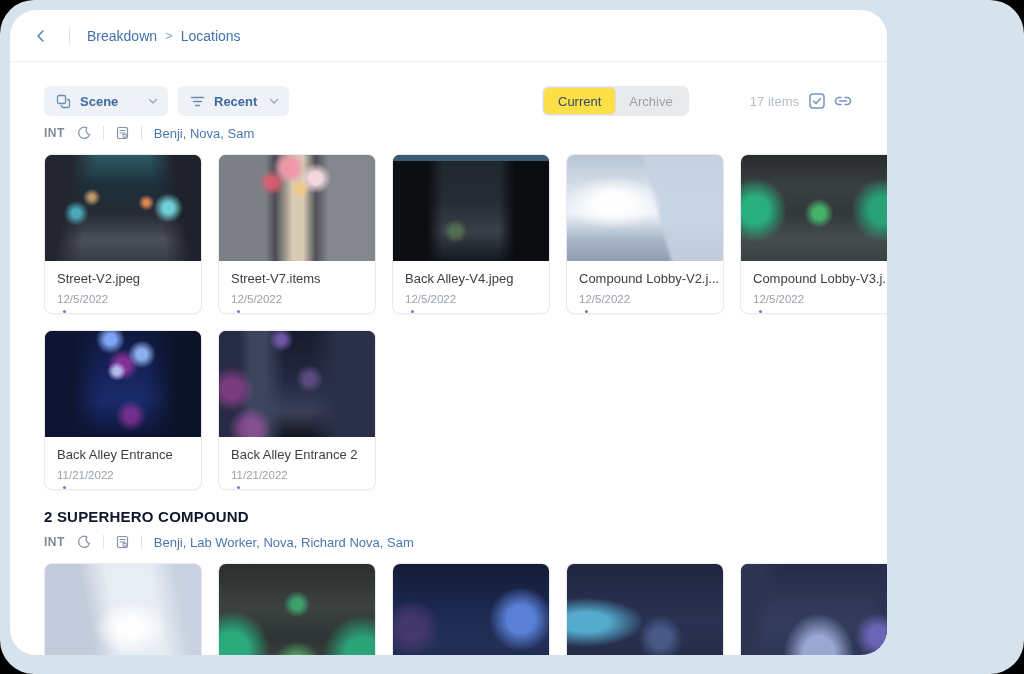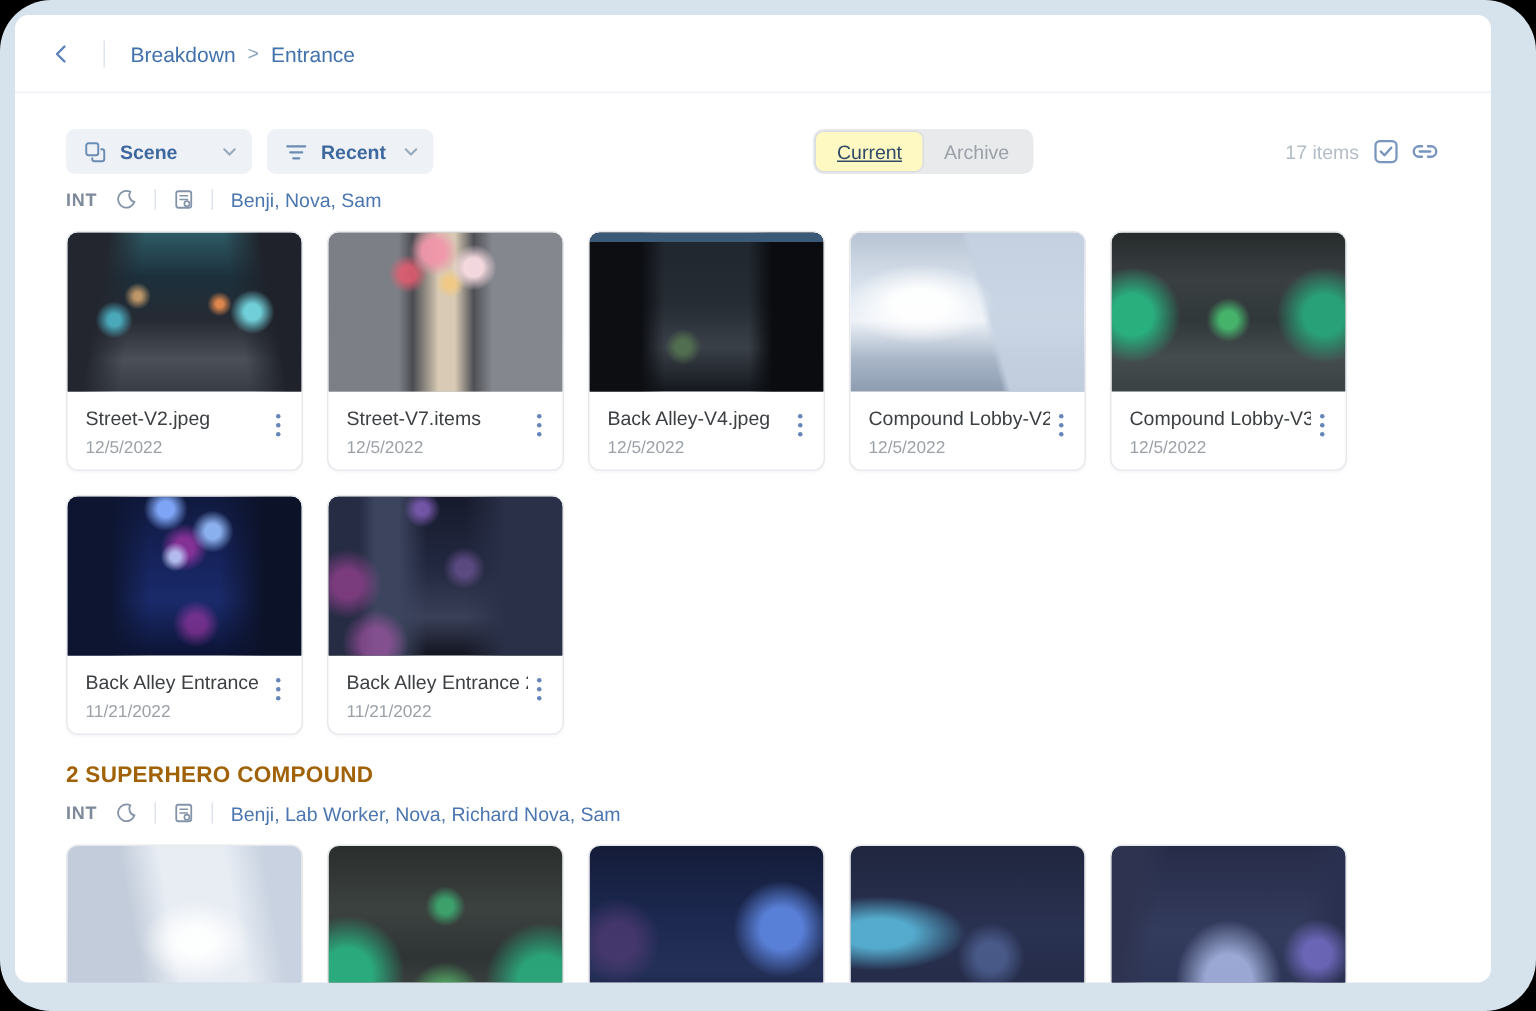--- a/index.html
+++ b/index.html
@@ -1,21 +1,21 @@
 <!DOCTYPE html>
 <html><head>
 <meta charset="utf-8">
 <style>
   * { margin:0; padding:0; box-sizing:border-box; }
   html,body { width:1024px; height:674px; background:#000; overflow:hidden;
               font-family:"Liberation Sans", sans-serif; }
   .frame { position:absolute; top:0; left:0; width:1024px; height:674px;
            background:#d6e2ec; border-radius:34px; overflow:hidden; }
-  .panel { position:absolute; left:10px; top:10px; width:984px; height:645px;
-           background:#fff; border-radius:9px; overflow:hidden; }
+  .panel { position:absolute; left:10px; top:10px; width:877px; height:645px;
+           background:#fff; border-radius:26px; overflow:hidden; }
 
   
   .topbar { height:52px; display:flex; align-items:center; padding-left:20px;
             border-bottom:1px solid #edf1f5; }
   .back-btn { width:22px; height:22px; display:flex; align-items:center; justify-content:center;
               cursor:pointer; }
   .tb-divider { width:1px; height:18px; background:#dfe5ec; margin:0 17px; }
   .breadcrumb { display:flex; align-items:center; gap:8px; font-size:14px; color:#4172ab; }
   .crumb { cursor:pointer; }
   .crumb-sep { color:#8aa2c0; font-size:13px; }
@@ -27,41 +27,41 @@
           height:30px; padding:0 10px 0 12px; margin-right:10px; cursor:pointer; }
   .pill .p-icon { display:flex; margin-right:9px; }
   .pill .p-label { font-size:13px; color:#3e689e; font-weight:bold; }
   .pill-scene { width:124px; } .pill-recent { width:111px; }
   .pill .chev { margin-left:auto; display:flex; }
 
   .toggle { position:absolute; left:498px; top:0; display:flex; background:#e9eaec;
             border-radius:7px; padding:2px; height:30px; }
   .seg { font-size:13px; padding:0 14px; display:flex; align-items:center; border-radius:5px;
          cursor:pointer; }
-  .seg.selected { background:#fef9c3; color:#2f4a66; box-shadow:0 0 0 1px #d9dde2;text-decoration:underline; }
+  .seg.selected { background:#fde047; color:#2f4a66; box-shadow:0 0 0 1px #d9dde2; }
   .seg.unselected { color:#9ba1a8; }
 
   .toolbar-right { margin-left:auto; display:flex; align-items:center; gap:7px; }
   .items-count { font-size:13px; color:#b4bdc6; margin-right:2px; }
   .tr-icon { display:flex; cursor:pointer; }
 
   
   .section-title { font-size:15px; font-weight:bold; letter-spacing:.2px; margin-top:26px; }
   .meta-row { display:flex; align-items:center; margin-top:8px; height:18px; }
   .int-label { font-size:12px; font-weight:bold; color:#7e8a9a; letter-spacing:.5px; }
   .meta-icon { display:flex; margin-left:12px; }
   .meta-div { width:1px; height:14px; background:#dfe4ea; margin:0 12px; }
   .cast { font-size:13px; color:#4b76af; }
 
   .grid { margin-top:12px; display:flex; flex-wrap:wrap; gap:16px; width:886px; }
   .card { width:158px; height:160px; background:#fff; border:1px solid #e7e9ec;
           border-radius:8px; overflow:hidden; cursor:pointer;
           box-shadow:0 1px 2px rgba(40,60,90,.04); }
   .thumb { width:100%; height:106px; }
-  .card-footer { display:flex; align-items:flex-start; padding:10px 8px 0 12px; }
+  .card-footer { display:flex; align-items:flex-start; padding:10px 8px 0 12px;flex-direction:column; }
   .card-text { flex:1; min-width:0; }
   .card-name { font-size:13px; color:#3d4043; white-space:nowrap; overflow:hidden; }
   .card-date { font-size:11.5px; color:#9ba1a7; margin-top:7px; }
   .kebab { display:flex; flex-direction:column; gap:3px; padding:5px 6px; }
   .kebab i { width:3px; height:3px; border-radius:50%; background:#6486b8; display:block; }
 
   svg { display:block; }
 </style>
 </head>
 <body>
@@ -74,21 +74,21 @@
         <span>
           <svg width="16" height="16" viewBox="0 0 16 16">
               <path d="M10 3 L5 8 L10 13" fill="none" stroke="#5b82b8" stroke-width="1.6" stroke-linecap="round" stroke-linejoin="round"></path>
             </svg>
         </span>
       </div>
       <div class="tb-divider"></div>
       <div class="breadcrumb">
         <span class="crumb">Breakdown</span>
         <span class="crumb-sep">&gt;</span>
-        <span class="crumb">Entrance</span>
+        <span class="crumb">Locations</span>
       </div>
     </div>
 
     <div class="content">
 
       <div class="toolbar">
         <div class="pill pill-scene">
           <span class="p-icon">
             <svg width="15" height="15" viewBox="0 0 15 15">
                 <rect x="1.5" y="1.5" width="8" height="8" rx="1.5" fill="none" stroke="#6b8cb4" stroke-width="1.3"></rect>
@@ -258,21 +258,21 @@
               <div class="kebab">
                 <i></i>
                 <i></i>
                 <i></i>
               </div>
             </div>
         </div>
 
       </div>
 
-      <div class="section-title" style="margin-top:18px;color:#a16207">2 SUPERHERO COMPOUND</div>
+      <div class="section-title" style="margin-top:18px;color:#0f172a">2 SUPERHERO COMPOUND</div>
       <div class="meta-row">
         <span class="int-label">INT</span>
         <span class="meta-icon">
           <svg width="14" height="14" viewBox="0 0 14 14">
               <path d="M9.8 1.8 A5.6 5.6 0 1 0 12.6 8.6 A4.6 4.6 0 0 1 9.8 1.8 Z" fill="none" stroke="#8494a8" stroke-width="1.2"></path>
             </svg>
         </span>
         <span class="meta-div"></span>
         <span class="meta-icon" style="margin-left:0">
           <svg width="13" height="14" viewBox="0 0 13 14">

